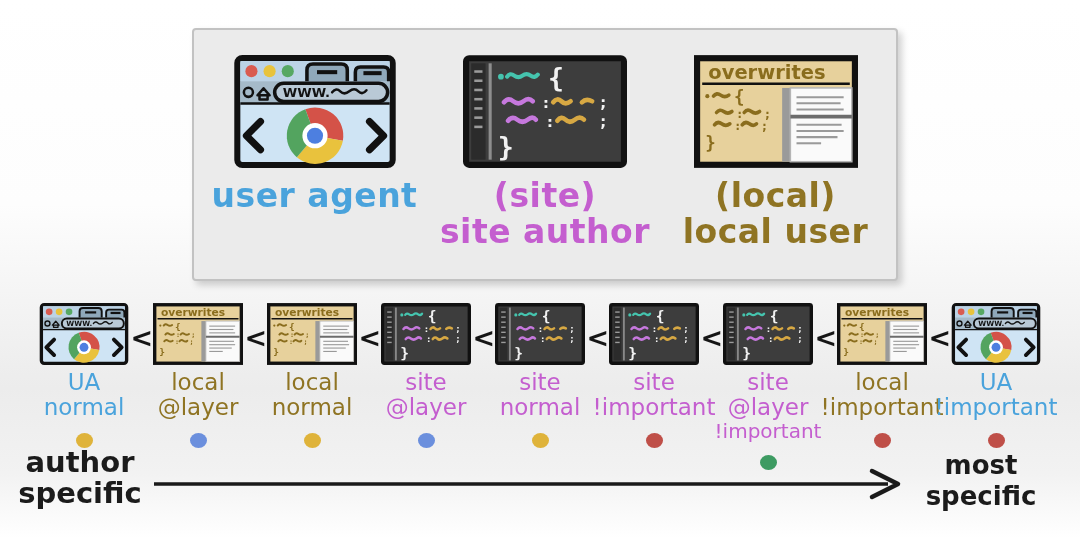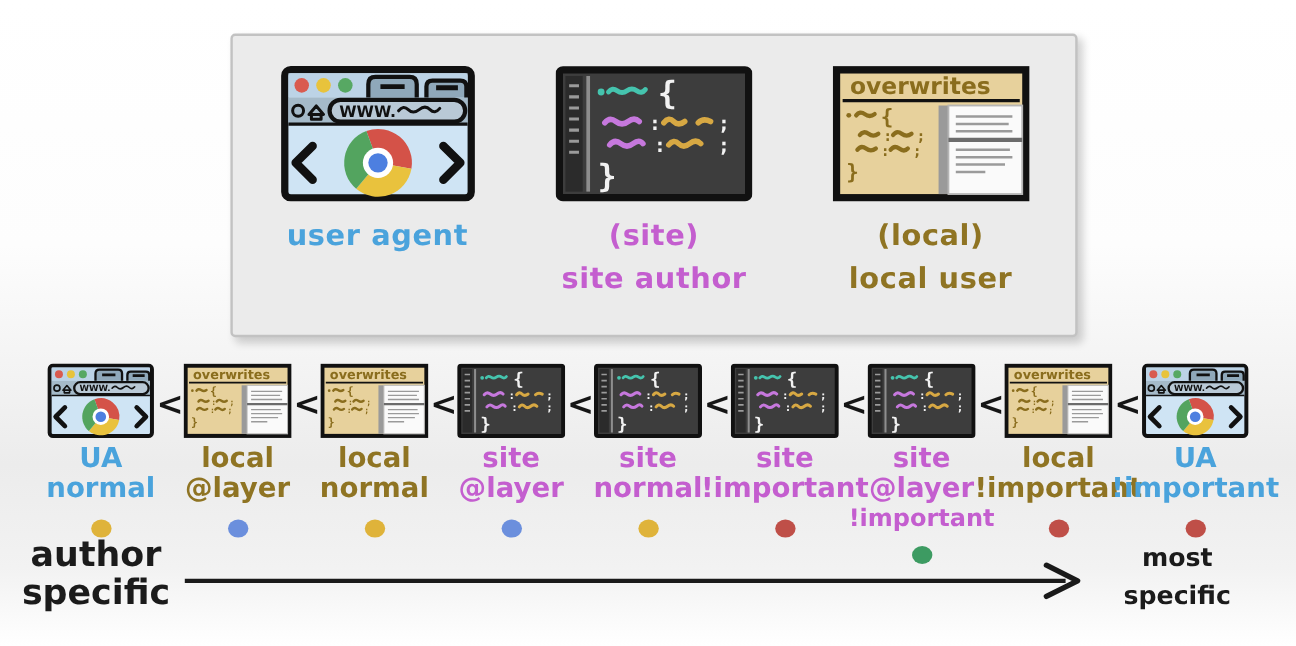--- a/index.html
+++ b/index.html
@@ -11,40 +11,40 @@
   
   .origins-panel{
     position:absolute;left:192px;top:28px;width:706px;height:253px;
     background:#ebebeb;border:2px solid #c2c2c2;border-radius:4px;
     box-shadow:4px 4px 7px rgba(0,0,0,.18);
     display:flex;justify-content:space-evenly;align-items:flex-start;
     box-sizing:border-box;padding-top:25px;
   }
   .origin{display:flex;flex-direction:column;align-items:center;width:220px;}
   .origin .icon-slot svg{width:164px;height:113px;display:block;}
-  .origin-label{margin-top:10px;font-size:24px;line-height:36px;font-weight:bold;
+  .origin-label{margin-top:10px;font-size:33px;line-height:36px;font-weight:bold;
     text-align:center;letter-spacing:.5px;}
   
   .cascade-row{
     position:absolute;left:0;top:303px;width:1080px;
     display:flex;justify-content:center;align-items:flex-start;
   }
   .citem{width:93px;display:flex;flex-direction:column;align-items:center;flex:0 0 auto;}
   .citem .icon-slot svg{width:90px;height:62px;display:block;}
-  .clabel{margin-top:5px;font-size:23px;line-height:25px;font-weight:bold;
+  .clabel{margin-top:5px;font-size:23px;line-height:25px;font-weight:normal;
     text-align:center;white-space:nowrap;}
   .clabel .l3{font-size:20px;line-height:22px;}
   .sep{flex:0 0 auto;width:21px;text-align:center;font-size:27px;font-weight:900;
     color:#151515;margin-top:19px;}
   .dot{width:17px;height:15px;border-radius:50%;margin-top:13px;}
   
   .axis-left{position:absolute;left:12px;top:447px;width:136px;text-align:center;
     font-size:29px;line-height:31px;font-weight:bold;color:#1b1b1b;}
   .axis-right{position:absolute;left:903px;top:450px;width:156px;text-align:center;
-    font-size:21px;line-height:31px;font-weight:bold;color:#1b1b1b;}
+    font-size:26px;line-height:31px;font-weight:bold;color:#1b1b1b;}
   .axis-arrow{position:absolute;left:150px;top:465px;}
 </style>
 </head>
 <body>
 
 <div class="canvas">
 
   <section class="origins-panel">
     <div class="origin">
       <div class="icon-slot">

